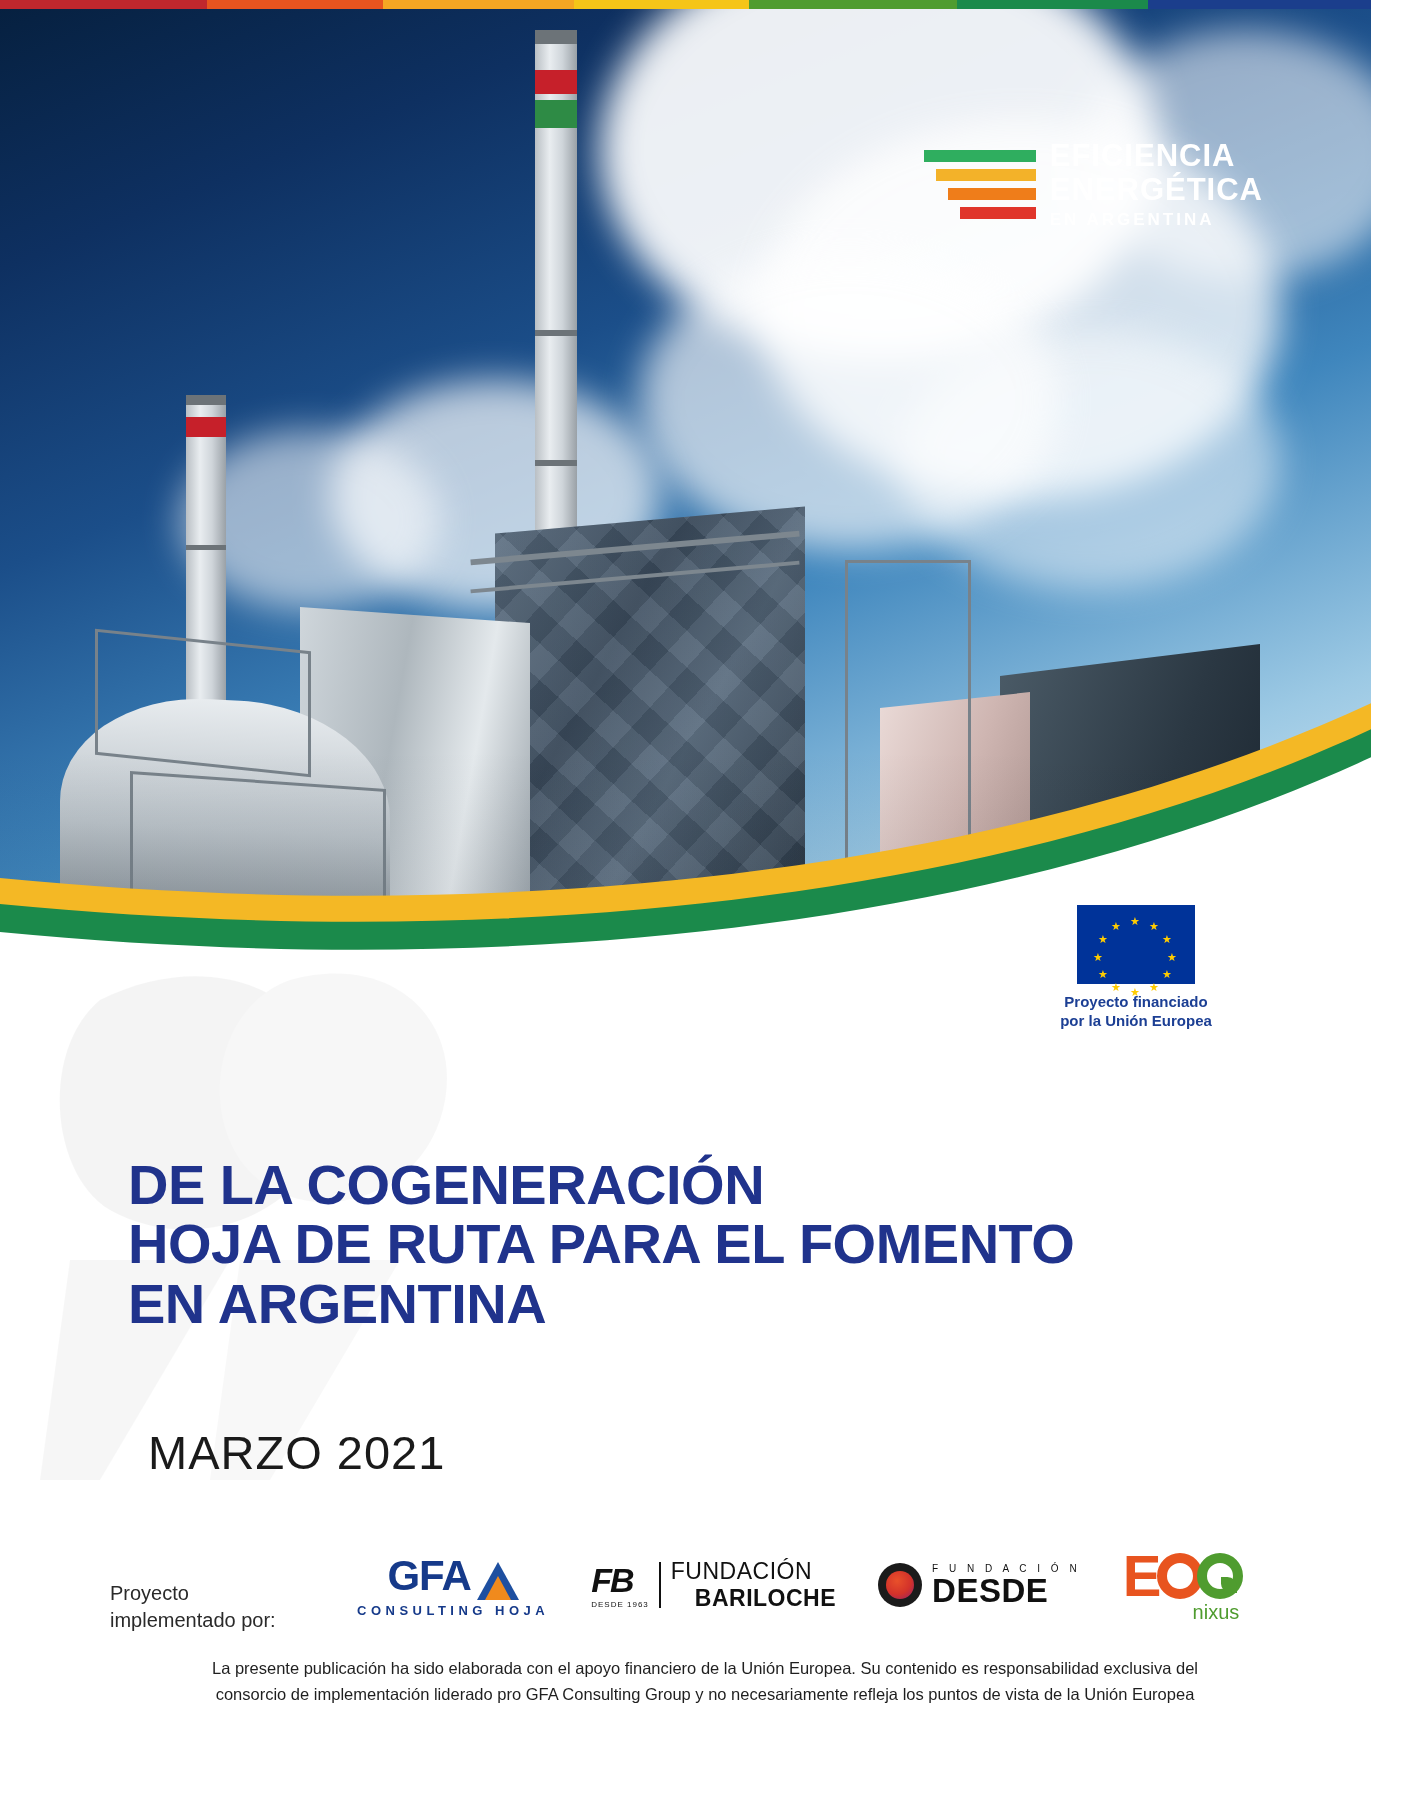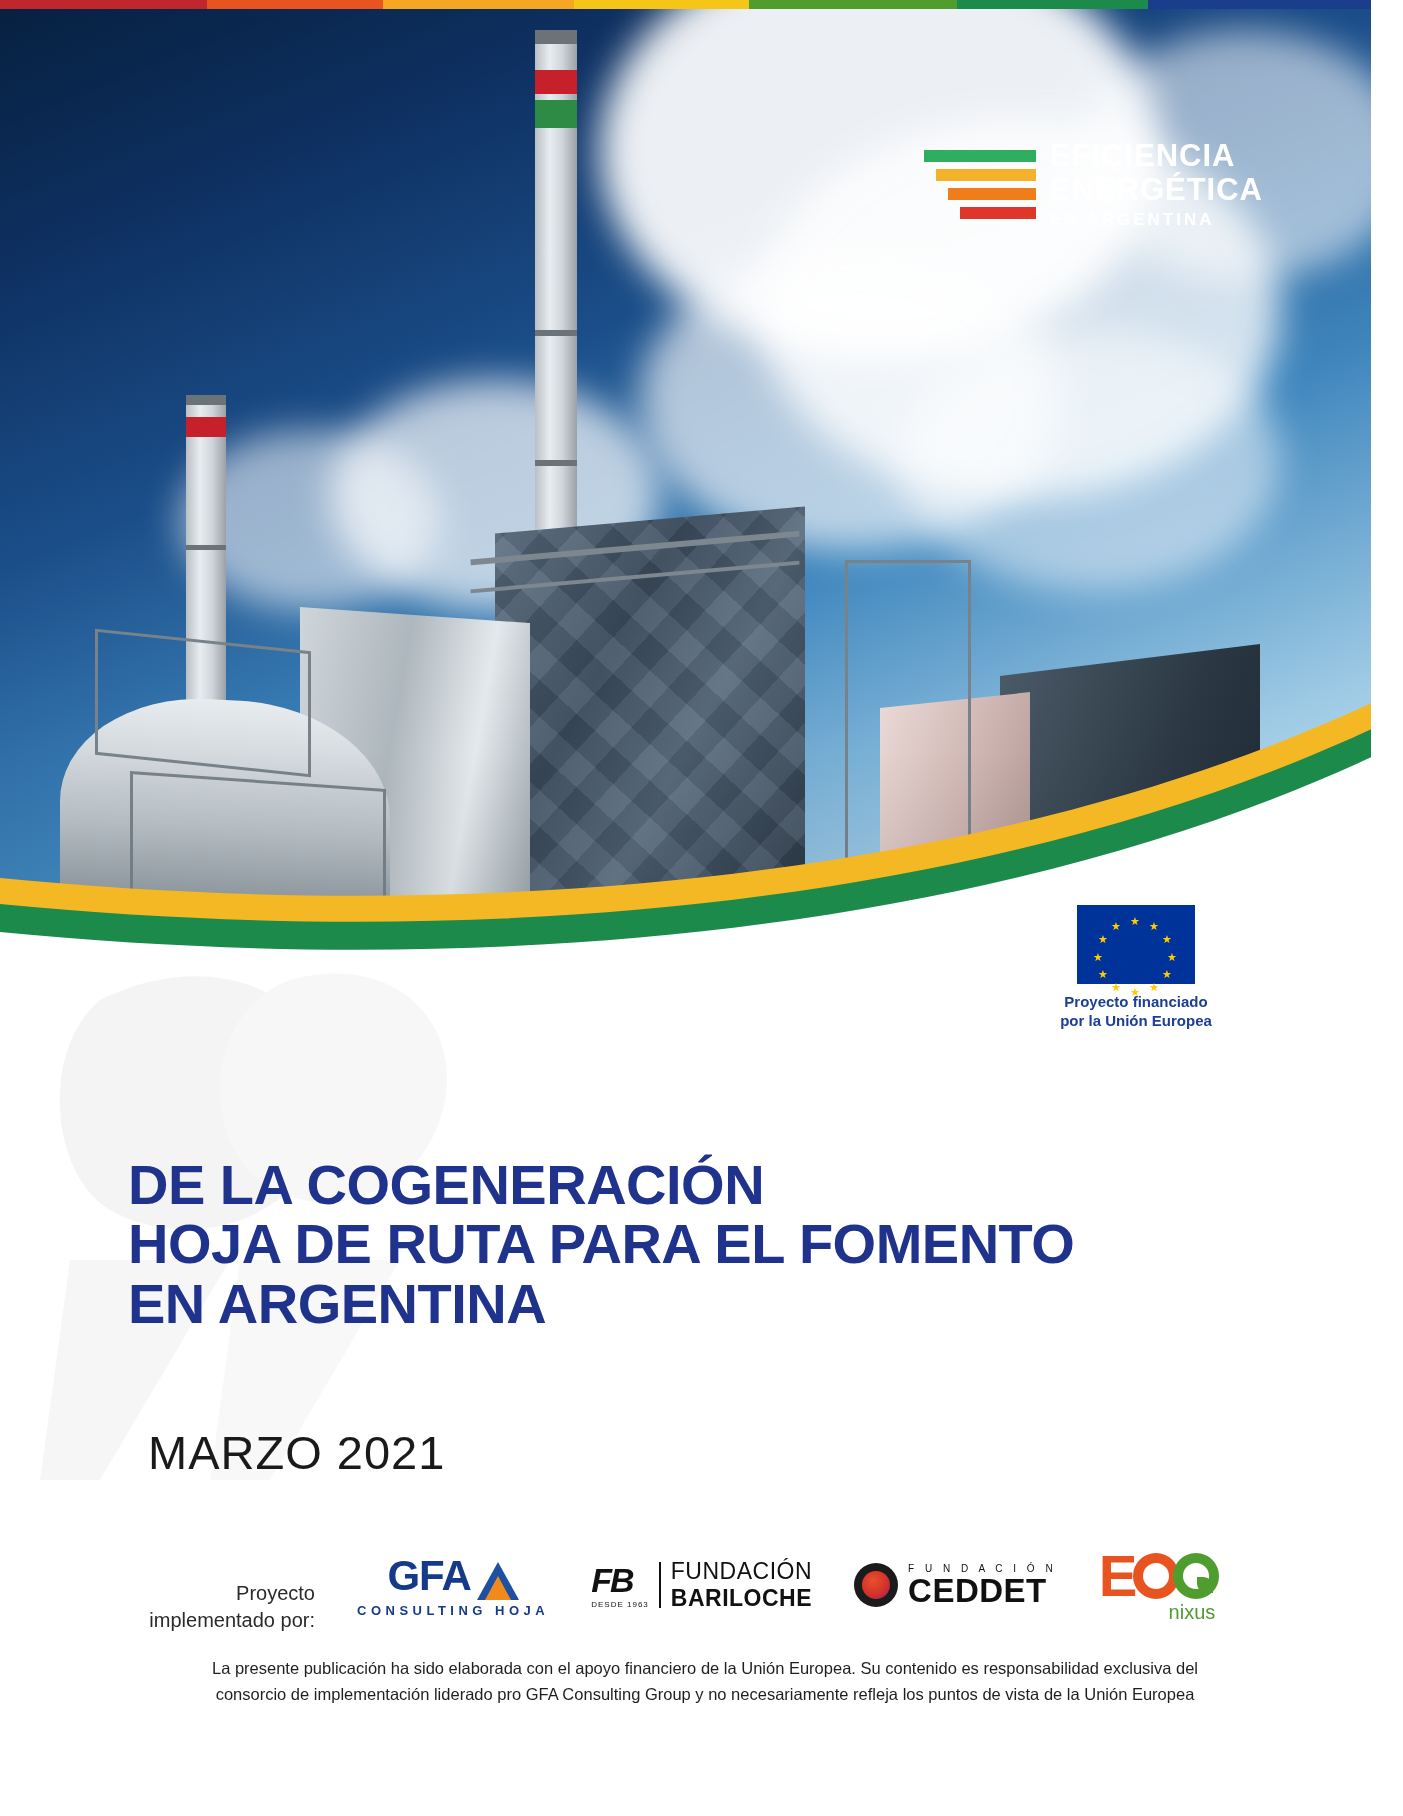--- a/index.html
+++ b/index.html
@@ -109,35 +109,35 @@
     position:absolute;left:128px;top:1155px;z-index:10;
     color:#20338c;font-weight:bold;font-size:56px;line-height:1.06;
     letter-spacing:-0.5px;
   }
   .date{
     position:absolute;left:128px;top:1425px;z-index:10;
     color:#1a1a1a;font-size:47px;letter-spacing:1px;margin-left:20px;
   }
 
   .implrow{position:absolute;left:110px;top:1540px;width:1200px;height:90px;z-index:10;display:flex;align-items:center;gap:42px;}
-  .impllabel{color:#2a2a2a;font-size:20px;line-height:1.35;text-align:right;width:205px;margin-top:44px;}
+  .impllabel{color:#2a2a2a;font-size:20px;line-height:1.35;text-align:left;width:205px;margin-top:44px;}
 
   .gfa{display:flex;flex-direction:column;align-items:center;}
   .gfatop{display:flex;align-items:flex-end;gap:6px;}
   .gfaword{color:#163a8a;font-weight:bold;font-size:42px;letter-spacing:-1px;}
   .gfatri{width:0;height:0;border-left:21px solid transparent;border-right:21px solid transparent;border-bottom:38px solid #1e4fa0;position:relative;}
   .gfatri:after{content:"";position:absolute;left:-13px;top:14px;border-left:13px solid transparent;border-right:13px solid transparent;border-bottom:24px solid #f08a1d;}
   .gfasub{color:#163a8a;font-size:13px;letter-spacing:4.5px;margin-top:3px;font-weight:bold;}
 
   .fb{display:flex;align-items:center;gap:10px;}
   .fbmark{color:#111;font-weight:bold;font-size:34px;font-style:italic;letter-spacing:-2px;}
   .fbdesde{font-size:8px;letter-spacing:1px;color:#111;text-align:center;}
   .fbbar{width:2px;height:46px;background:#111;}
   .fbtext div:first-child{font-size:23px;color:#111;letter-spacing:.5px;}
-  .fbtext div:last-child{font-size:23px;color:#111;font-weight:bold;letter-spacing:.5px;}
+  .fbtext div:last-child{font-size:23px;color:#111;font-weight:bold;letter-spacing:.5px;margin-left:24px;}
 
   .ceddet{display:flex;align-items:center;gap:10px;}
   .ceddetmark{width:44px;height:44px;border-radius:50%;background:#1b1b1b;position:relative;}
   .ceddetmark:after{content:"";position:absolute;left:8px;top:8px;width:28px;height:28px;border-radius:50%;background:radial-gradient(circle at 40% 35%,#e8502a 0%, #d3322a 55%, #8f1f6d 100%);}
   .ceddettext .t1{font-size:10px;letter-spacing:4px;color:#111;}
   .ceddettext .t2{font-size:33px;font-weight:bold;color:#111;letter-spacing:.5px;line-height:1;}
 
   .eco{display:flex;flex-direction:column;align-items:center;}
   .ecotop{display:flex;align-items:center;}
   .ecoE{color:#e8541f;font-size:58px;font-weight:bold;line-height:1;}
@@ -287,21 +287,21 @@
       <div class="fbtext">
         <div>FUNDACIÓN</div>
         <div>BARILOCHE</div>
       </div>
     </div>
 
     <div class="ceddet">
       <div class="ceddetmark"></div>
       <div class="ceddettext">
         <div class="t1">F U N D A C I Ó N</div>
-        <div class="t2">CEDDET</div>
+        <div class="t2">DESDE</div>
       </div>
     </div>
 
     <div class="eco">
       <div class="ecotop">
         <span class="ecoE">E</span>
         <span class="ecoO"></span>
         <span class="ecoO2"></span>
       </div>
       <div class="econixus">nixus</div>

